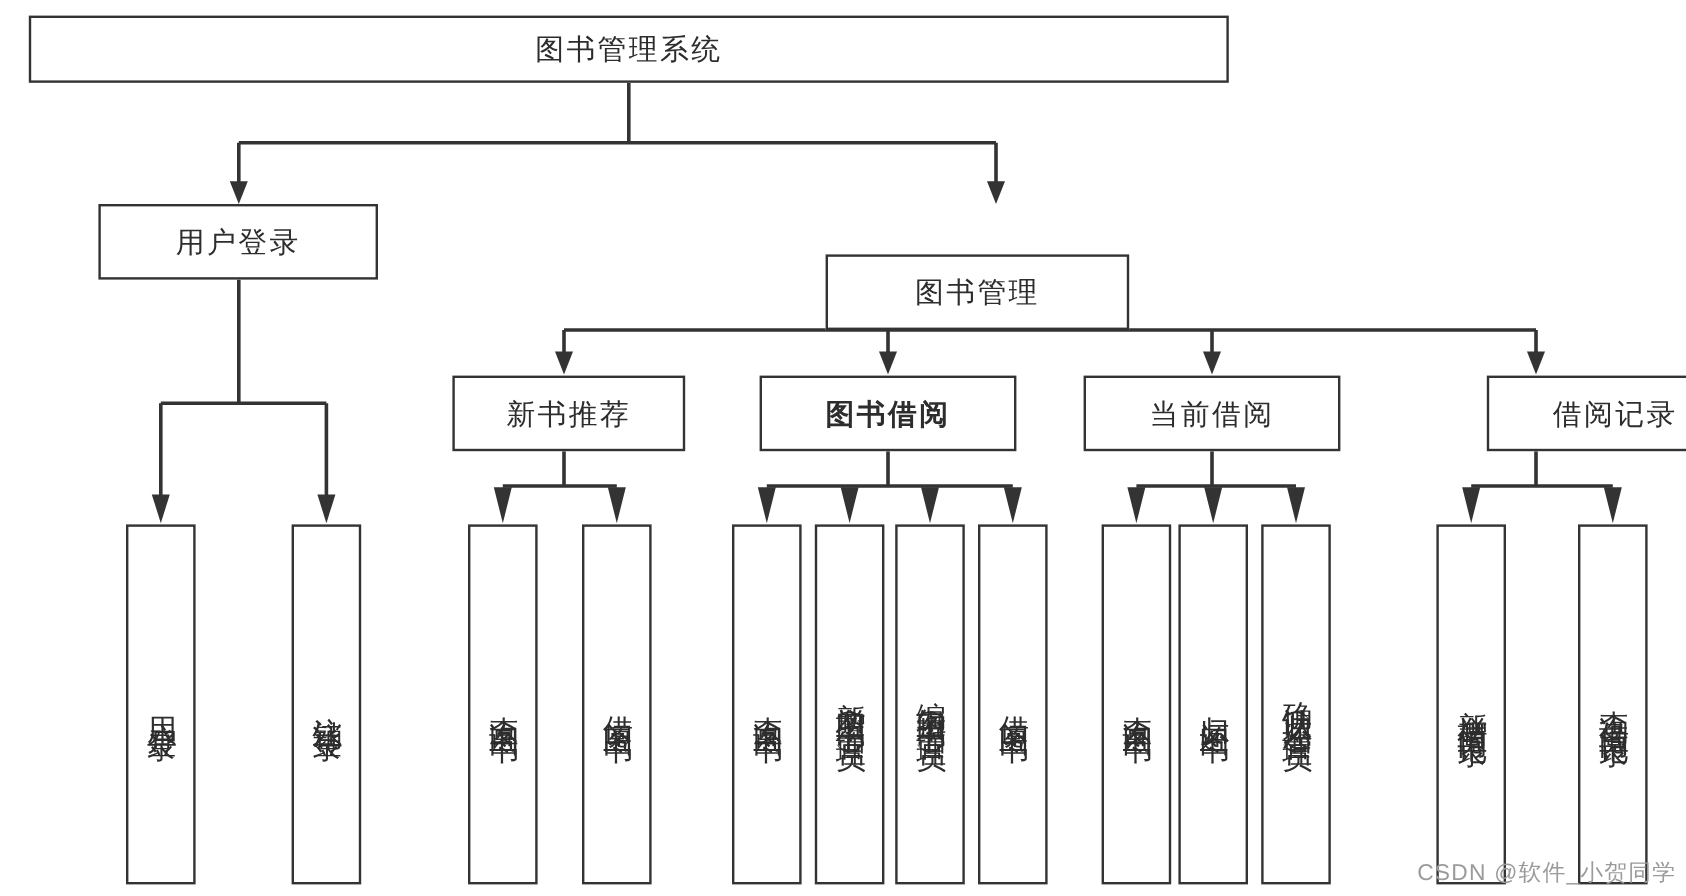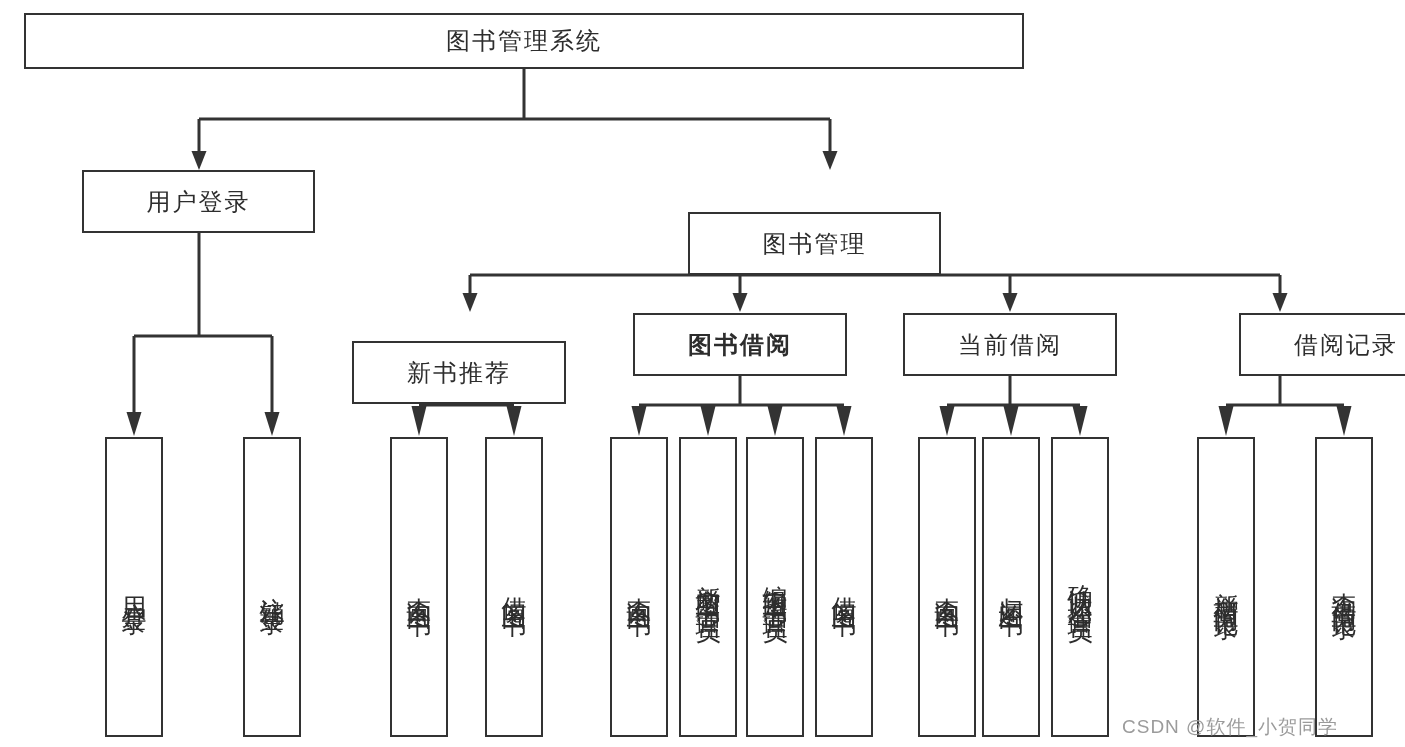--- a/index.html
+++ b/index.html
@@ -34,21 +34,21 @@
   .v-node .v-text {
     writing-mode: vertical-rl;
     text-orientation: mixed;
     font-size: 25px;
     line-height: 1;
     letter-spacing: 5px;
     color: #2d2d2d;
   }
   .watermark {
     position: absolute;
-    left: 1122px;
+    left: 1181px;
     top: 714px;
     font-size: 19px;
     letter-spacing: 1px;
     color: #9b9b9b;
     white-space: nowrap;
     z-index: 5;
   }
 </style>
 </head>
 <body>
@@ -90,21 +90,21 @@
     <span>图书管理系统</span>
   </div>
 
   <div class="node h-node" style="left:82px; top:170px; width:233px; height:63px;">
     <span>用户登录</span>
   </div>
   <div class="node h-node" style="left:688px; top:170px; width:253px; height:63px;margin-top:42px;">
     <span>图书管理</span>
   </div>
 
-  <div class="node h-node" style="left:352px; top:313px; width:214px; height:63px;margin-top:28px;">
+  <div class="node h-node" style="left:377px; top:313px; width:194px; height:63px;">
     <span>新书推荐</span>
   </div>
   <div class="node h-node" style="left:633px; top:313px; width:214px; height:63px;font-weight:bold;">
     <span>图书借阅</span>
   </div>
   <div class="node h-node" style="left:903px; top:313px; width:214px; height:63px;">
     <span>当前借阅</span>
   </div>
   <div class="node h-node" style="left:1239px; top:313px; width:214px; height:63px;">
     <span>借阅记录</span>

